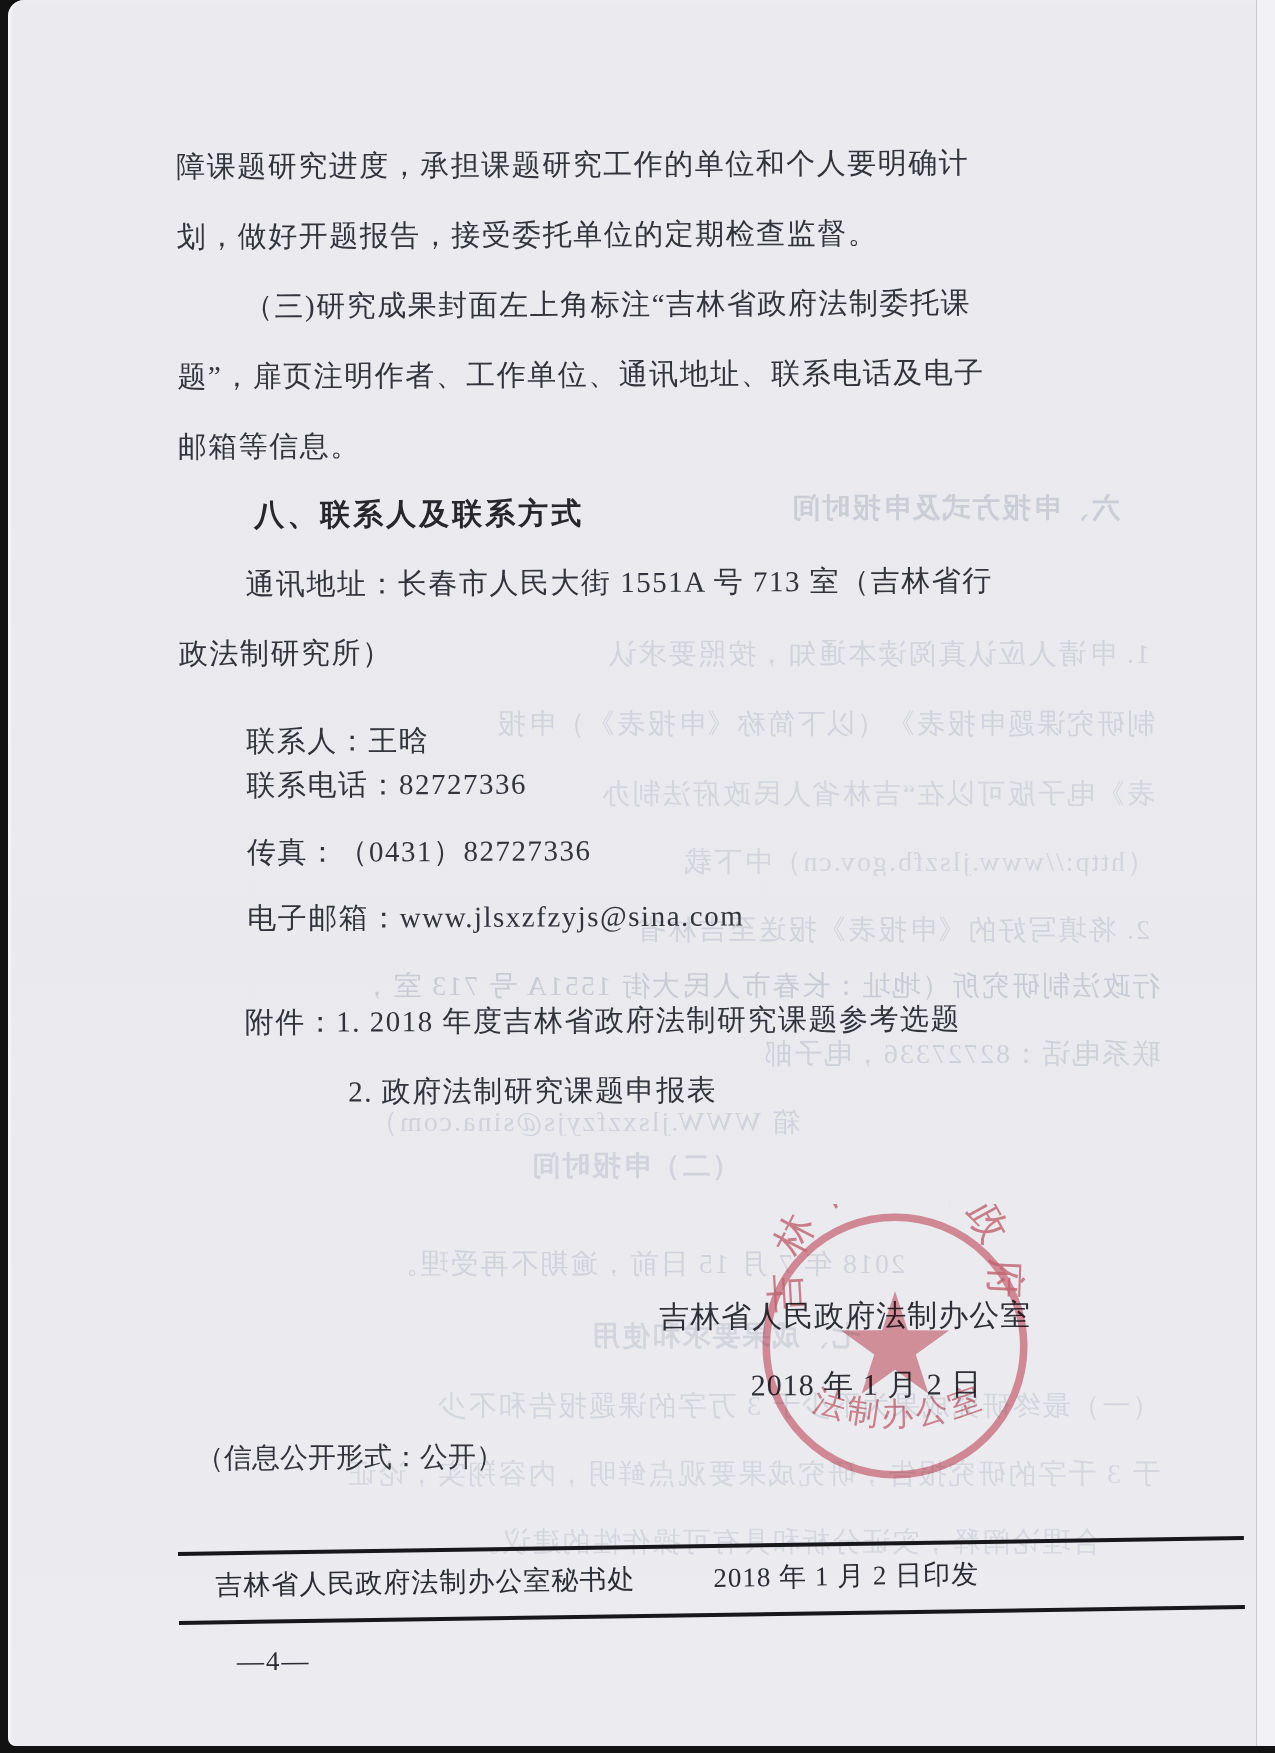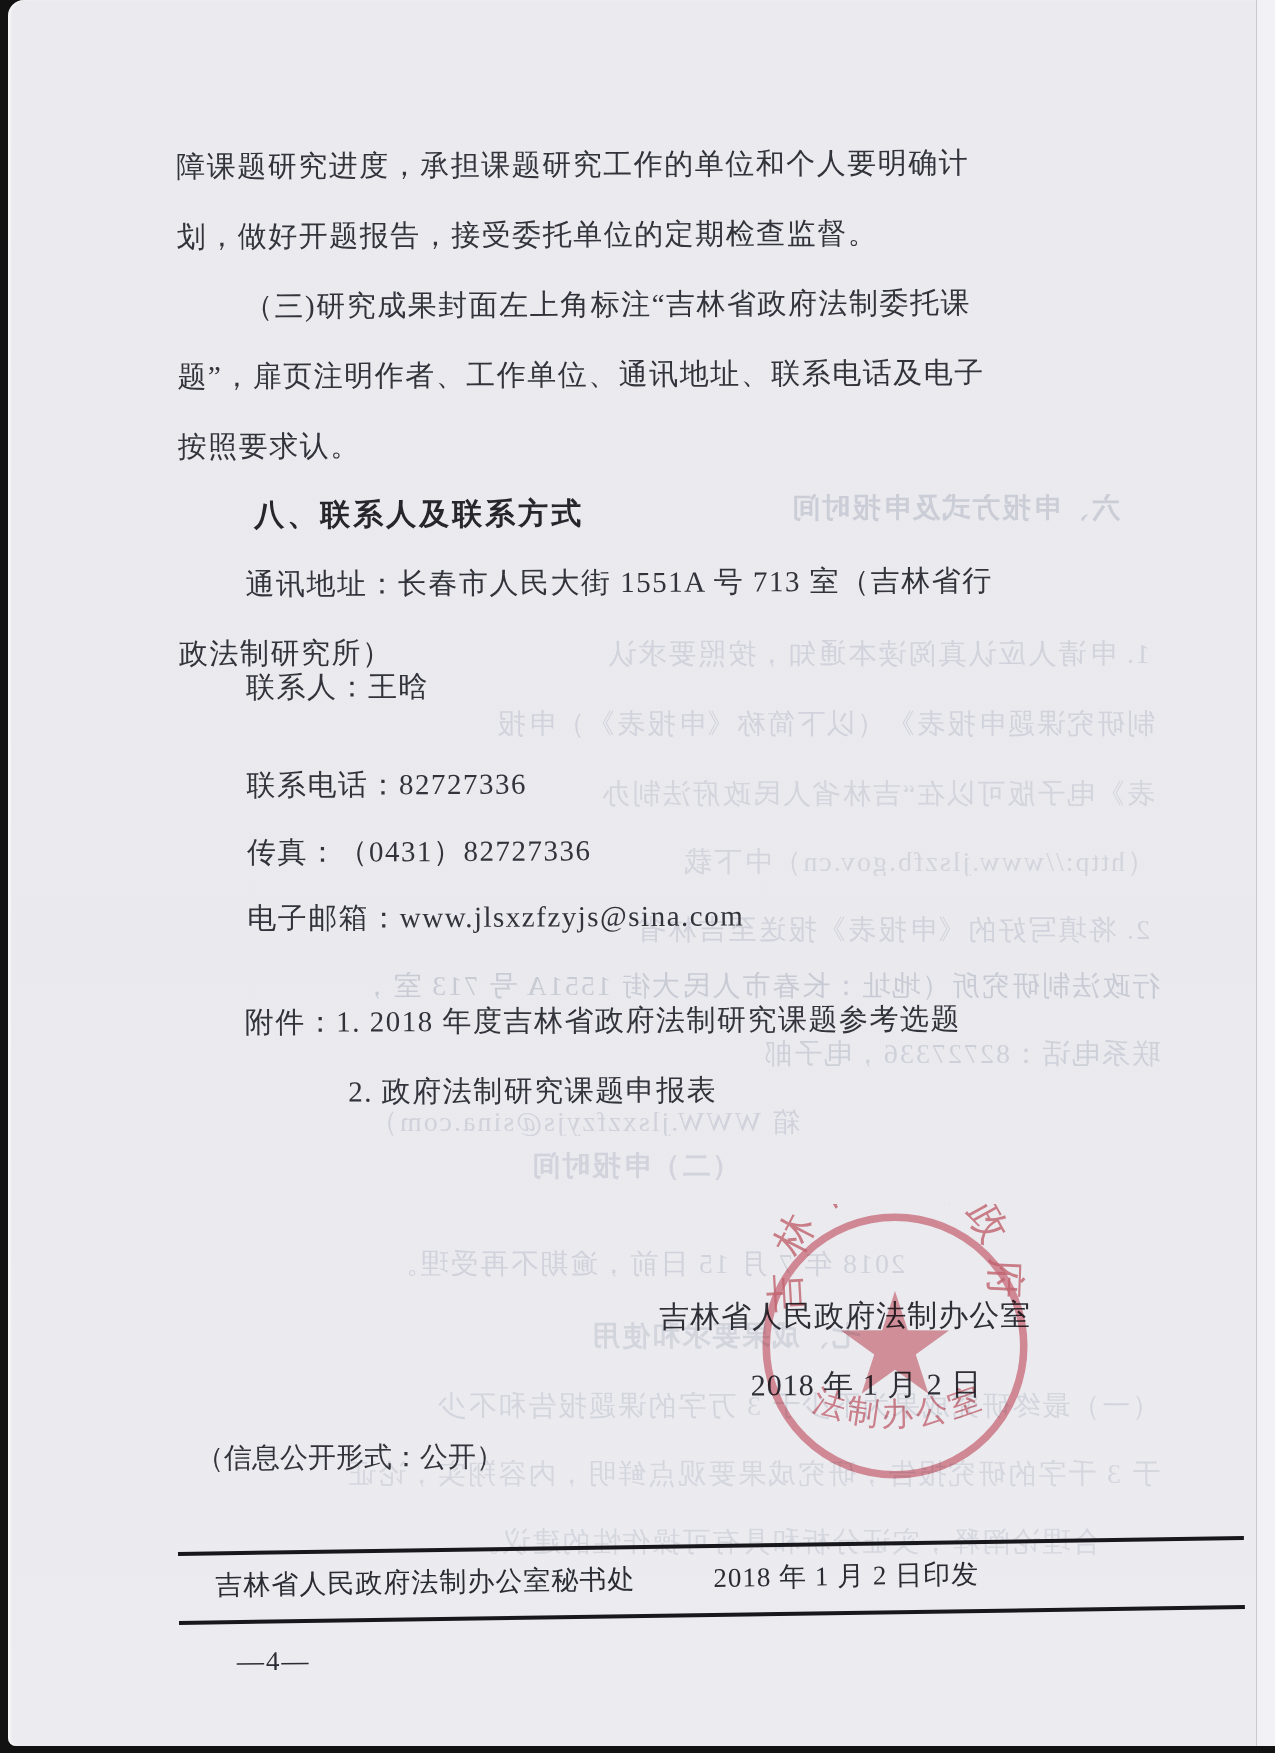--- a/index.html
+++ b/index.html
@@ -57,25 +57,25 @@
     <div class="bleed" style="top:1392px;left:180px;width:980px;opacity:.15">（一）最终研究成果为不少于 3 万字的课题报告和不少</div>
     <div class="bleed" style="top:1460px;left:180px;width:980px;opacity:.14">于 3 千字的研究报告，研究成果要观点鲜明，内容翔实，论证</div>
     <div class="bleed" style="top:1528px;left:300px;width:800px;opacity:.14">合理论阐释，实证分析和具有可操作性的建议。</div>
   </div>
 
   <div class="content">
     <div class="line" style="top:150px;left:180px">障课题研究进度，承担课题研究工作的单位和个人要明确计</div>
     <div class="line" style="top:220px;left:180px">划，做好开题报告，接受委托单位的定期检查监督。</div>
     <div class="line" style="top:290px;left:247px">（三)研究成果封面左上角标注“吉林省政府法制委托课</div>
     <div class="line" style="top:360px;left:180px">题”，扉页注明作者、工作单位、通讯地址、联系电话及电子</div>
-    <div class="line" style="top:430px;left:180px">按照要求认。</div>
+    <div class="line" style="top:430px;left:180px">邮箱等信息。</div>
     <div class="line heading" style="top:498px;left:256px">八、联系人及联系方式</div>
     <div class="line" style="top:568px;left:247px">通讯地址：长春市人民大街 1551A 号 713 室（吉林省行</div>
     <div class="line" style="top:637px;left:180px">政法制研究所）</div>
-    <div class="line" style="top:671px;left:247px">联系人：王晗</div>
+    <div class="line" style="top:725px;left:247px">联系人：王晗</div>
     <div class="line" style="top:769px;left:247px">联系电话：82727336</div>
     <div class="line" style="top:836px;left:247px">传真：（0431）82727336</div>
     <div class="line" style="top:902px;left:247px">电子邮箱：www.jlsxzfzyjs@sina.com</div>
     <div class="line" style="top:1006px;left:244px">附件：1. 2018 年度吉林省政府法制研究课题参考选题</div>
     <div class="line" style="top:1076px;left:347px">2. 政府法制研究课题申报表</div>
 
     <div class="sig" style="top:1297px;left:657px">吉林省人民政府法制办公室</div>
     <div class="sig" style="top:1366px;left:748px">2018 年 1 月 2 日</div>
     <div class="note" style="top:1437px;left:193px">（信息公开形式：公开）</div>
   </div>

